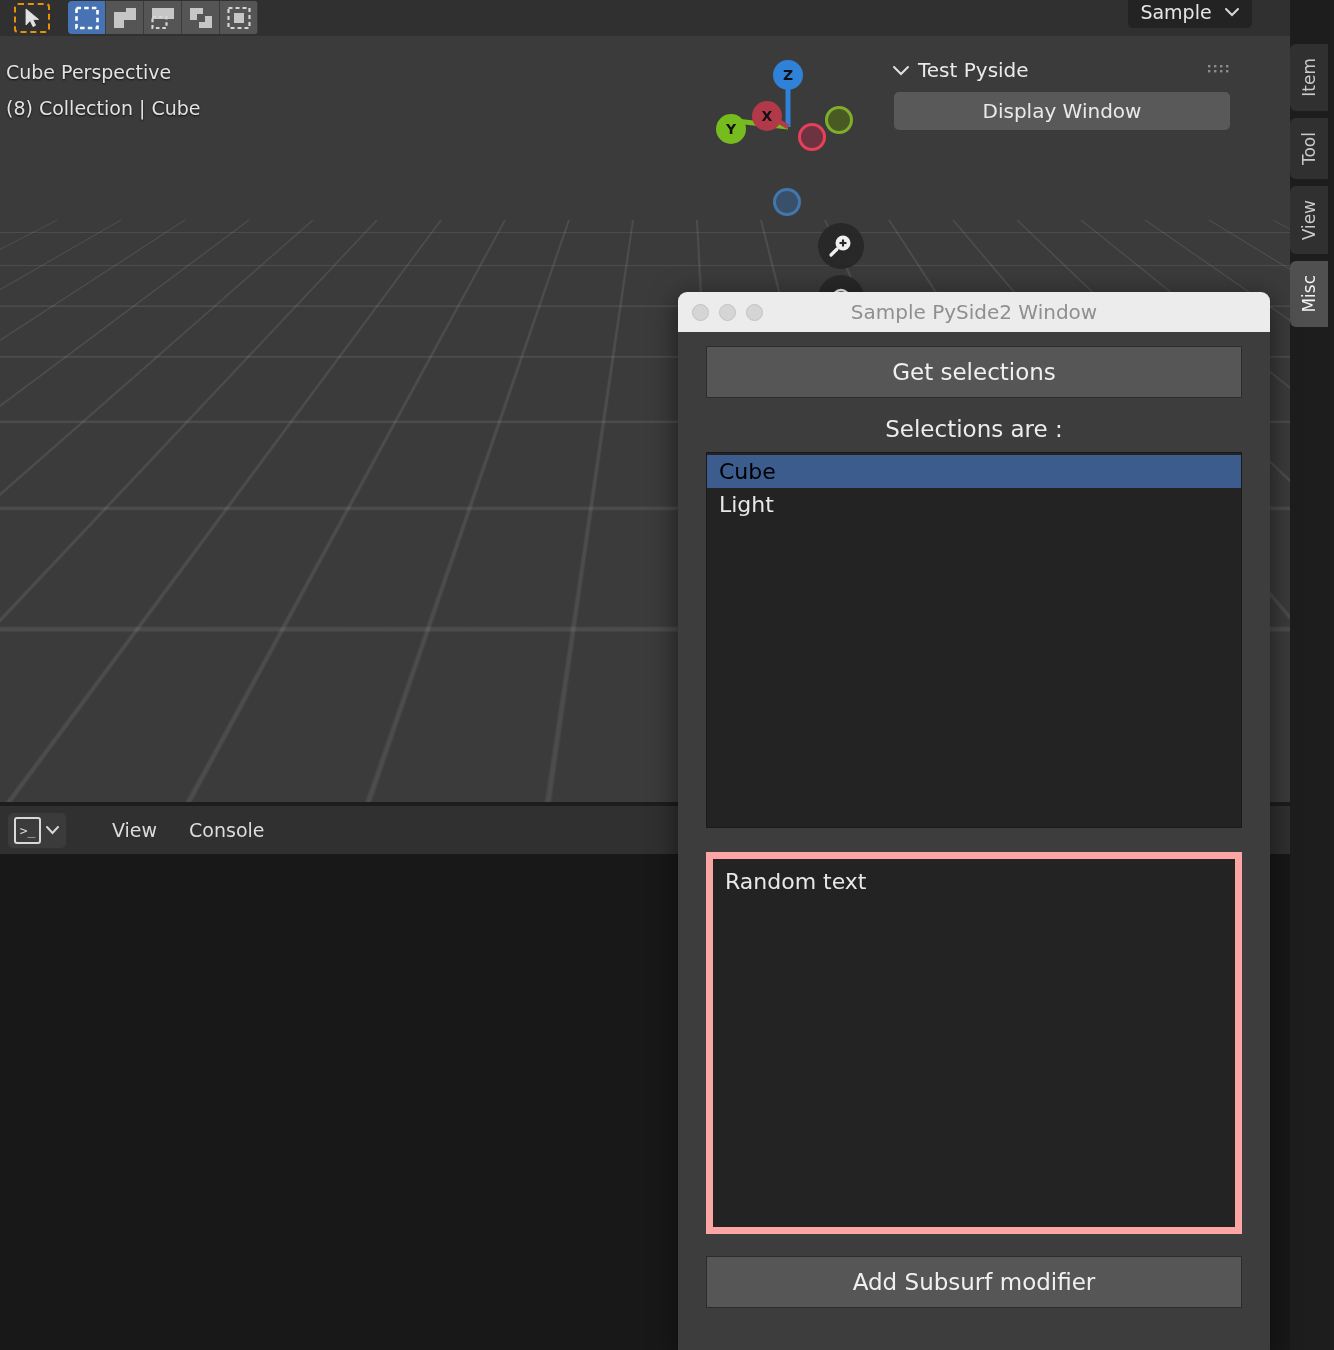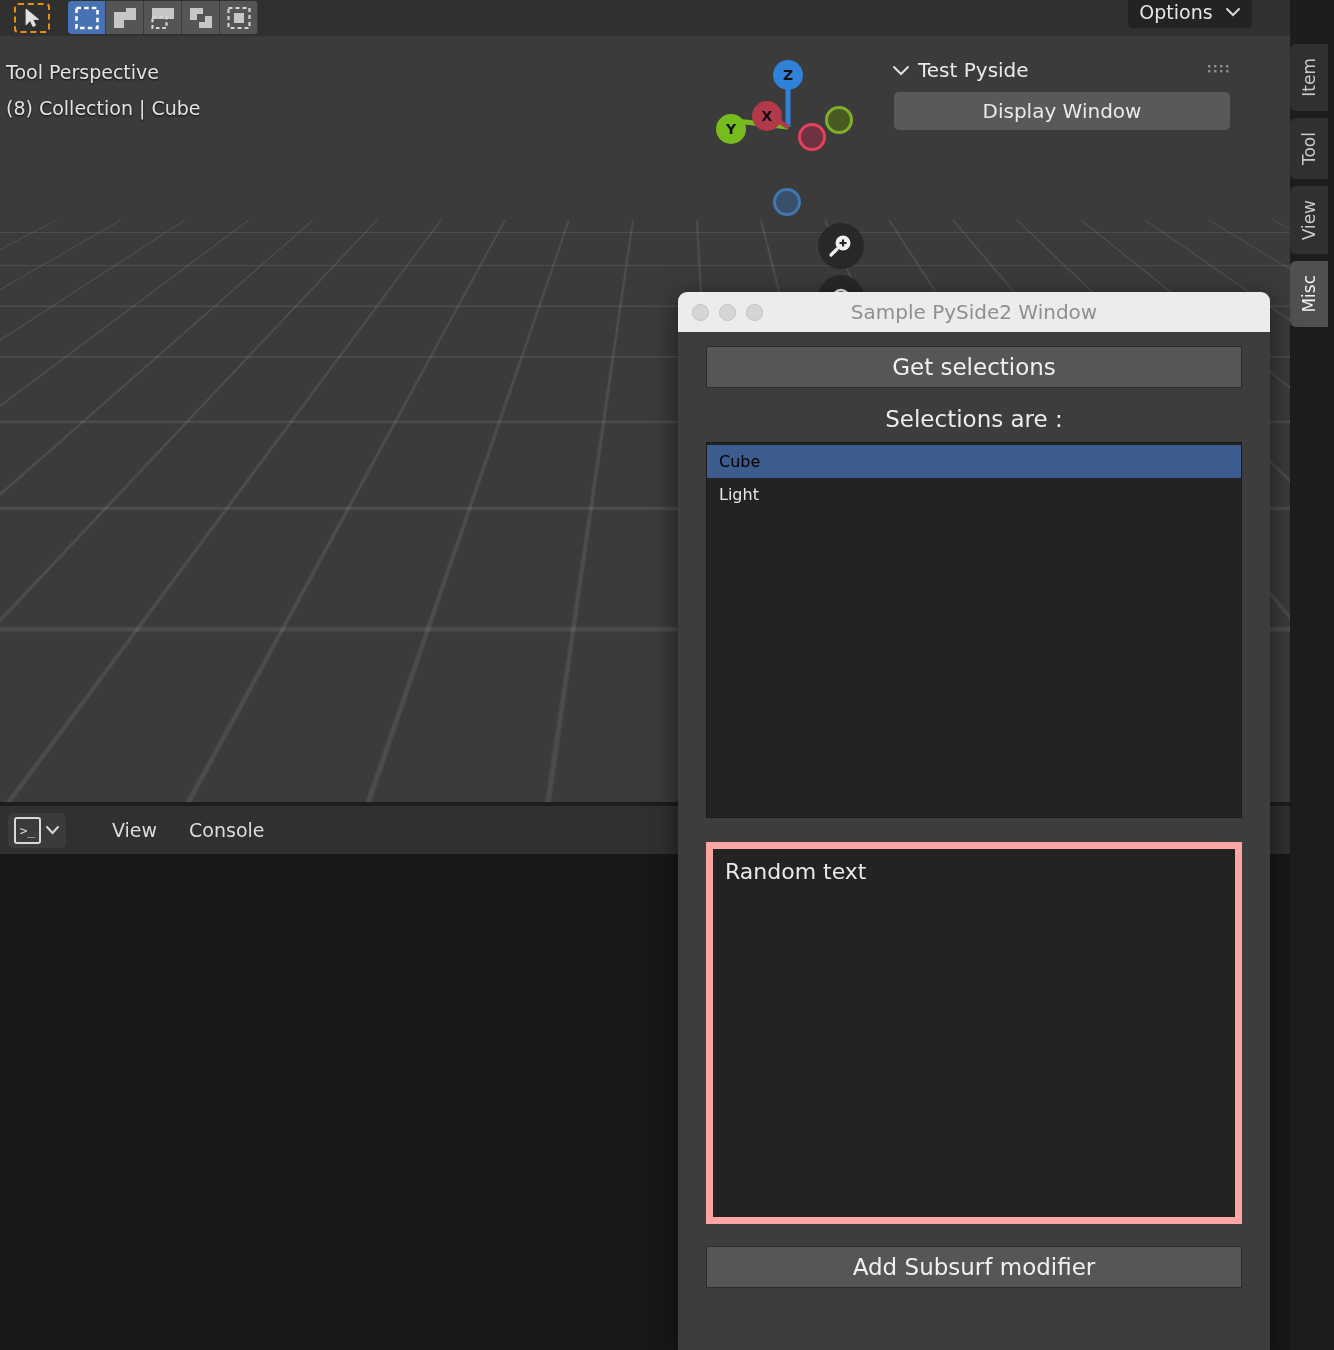--- a/index.html
+++ b/index.html
@@ -216,32 +216,32 @@
   #titlebar .light-dot {
     width: 17px; height: 17px; border-radius: 50%;
     background: #d5d5d5; border: 1px solid #c2c2c2;
   }
   #titlebar .wtitle {
     position: absolute; left: 0; right: 0; text-align: center;
     color: #8f8f8f; font-size: 20px;
   }
   #pyside-body { padding: 14px 28px 16px 28px; height: calc(100% - 40px); display: flex; flex-direction: column; }
   .q-button {
-    height: 42px; background: #565656; border: 1px solid #2c2c2c;
+    height: 52px; background: #565656; border: 1px solid #2c2c2c;
     display: flex; align-items: center; justify-content: center;
     color: #f0f0f0; font-size: 23px;
   }
   .q-label { color: #ececec; font-size: 23px; padding: 18px 2px 10px 2px; text-align: center; }
   .q-list {
     background: #232323; border: 1px solid #1a1a1a; height: 376px;
     padding: 2px 0; overflow: hidden;
   }
   .q-list-item {
     height: 33px; line-height: 33px; padding: 0 12px;
-    color: #e8e8e8; font-size: 16px;
+    color: #e8e8e8; font-size: 22px;
   }
   .q-list-item.selected { background: #3c5c8e; color: #000000; }
   .q-text {
     margin-top: 24px; background: #232323; border: 7px solid #fca5a5;
     height: 382px; padding: 10px 12px; color: #e8e8e8; font-size: 22px;
   }
   .q-footer { margin-top: 22px; }
 </style>
 </head>
 <body>
@@ -351,29 +351,29 @@
           </svg>
         </div>
         <div class="mode-btn">
           <svg width="26" height="24" viewBox="0 0 26 24">
             <rect x="2.5" y="2" width="21" height="20" fill="none" stroke="#d5d5d5" stroke-width="2.2" stroke-dasharray="4 3"></rect>
             <rect x="8" y="7" width="10" height="10" fill="#c6c6c6"></rect>
           </svg>
         </div>
       </div>
       <div class="options-btn">
-        <span>Options</span>
+        <span>Sample</span>
         <svg width="16" height="10" viewBox="0 0 16 10">
           <path d="M2,2 L8,8 L14,2" fill="none" stroke="#d8d8d8" stroke-width="2" stroke-linecap="round"></path>
         </svg>
       </div>
     </div>
 
     <div id="vp-text">
-      <div>Tool Perspective</div>
+      <div>Cube Perspective</div>
       <div>(8) Collection | Cube</div>
     </div>
 
     <div id="n-panel">
       <div class="panel-head">
         <svg width="18" height="11" viewBox="0 0 18 11">
           <path d="M2,2 L9,9 L16,2" fill="none" stroke="#e0e0e0" stroke-width="2" stroke-linecap="round"></path>
         </svg>
         <span>Test Pyside</span>
         <span class="grip">

